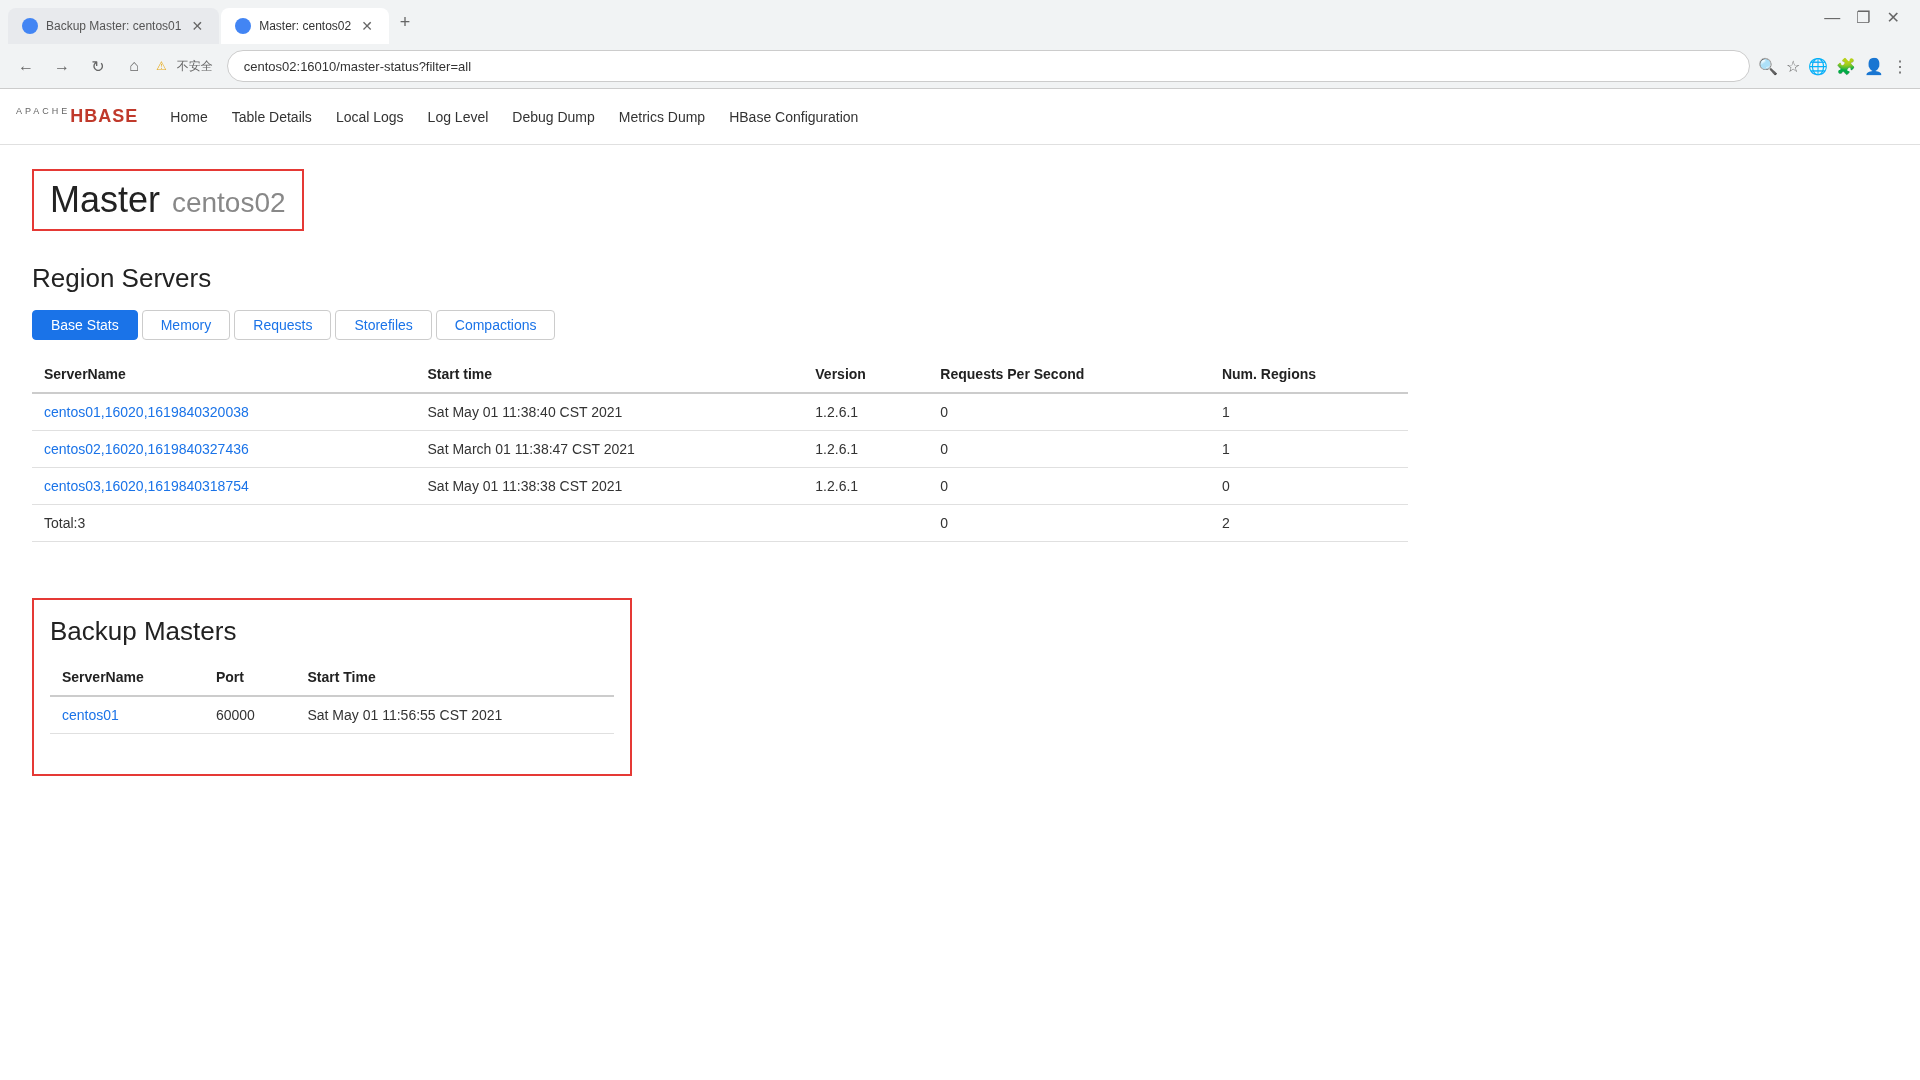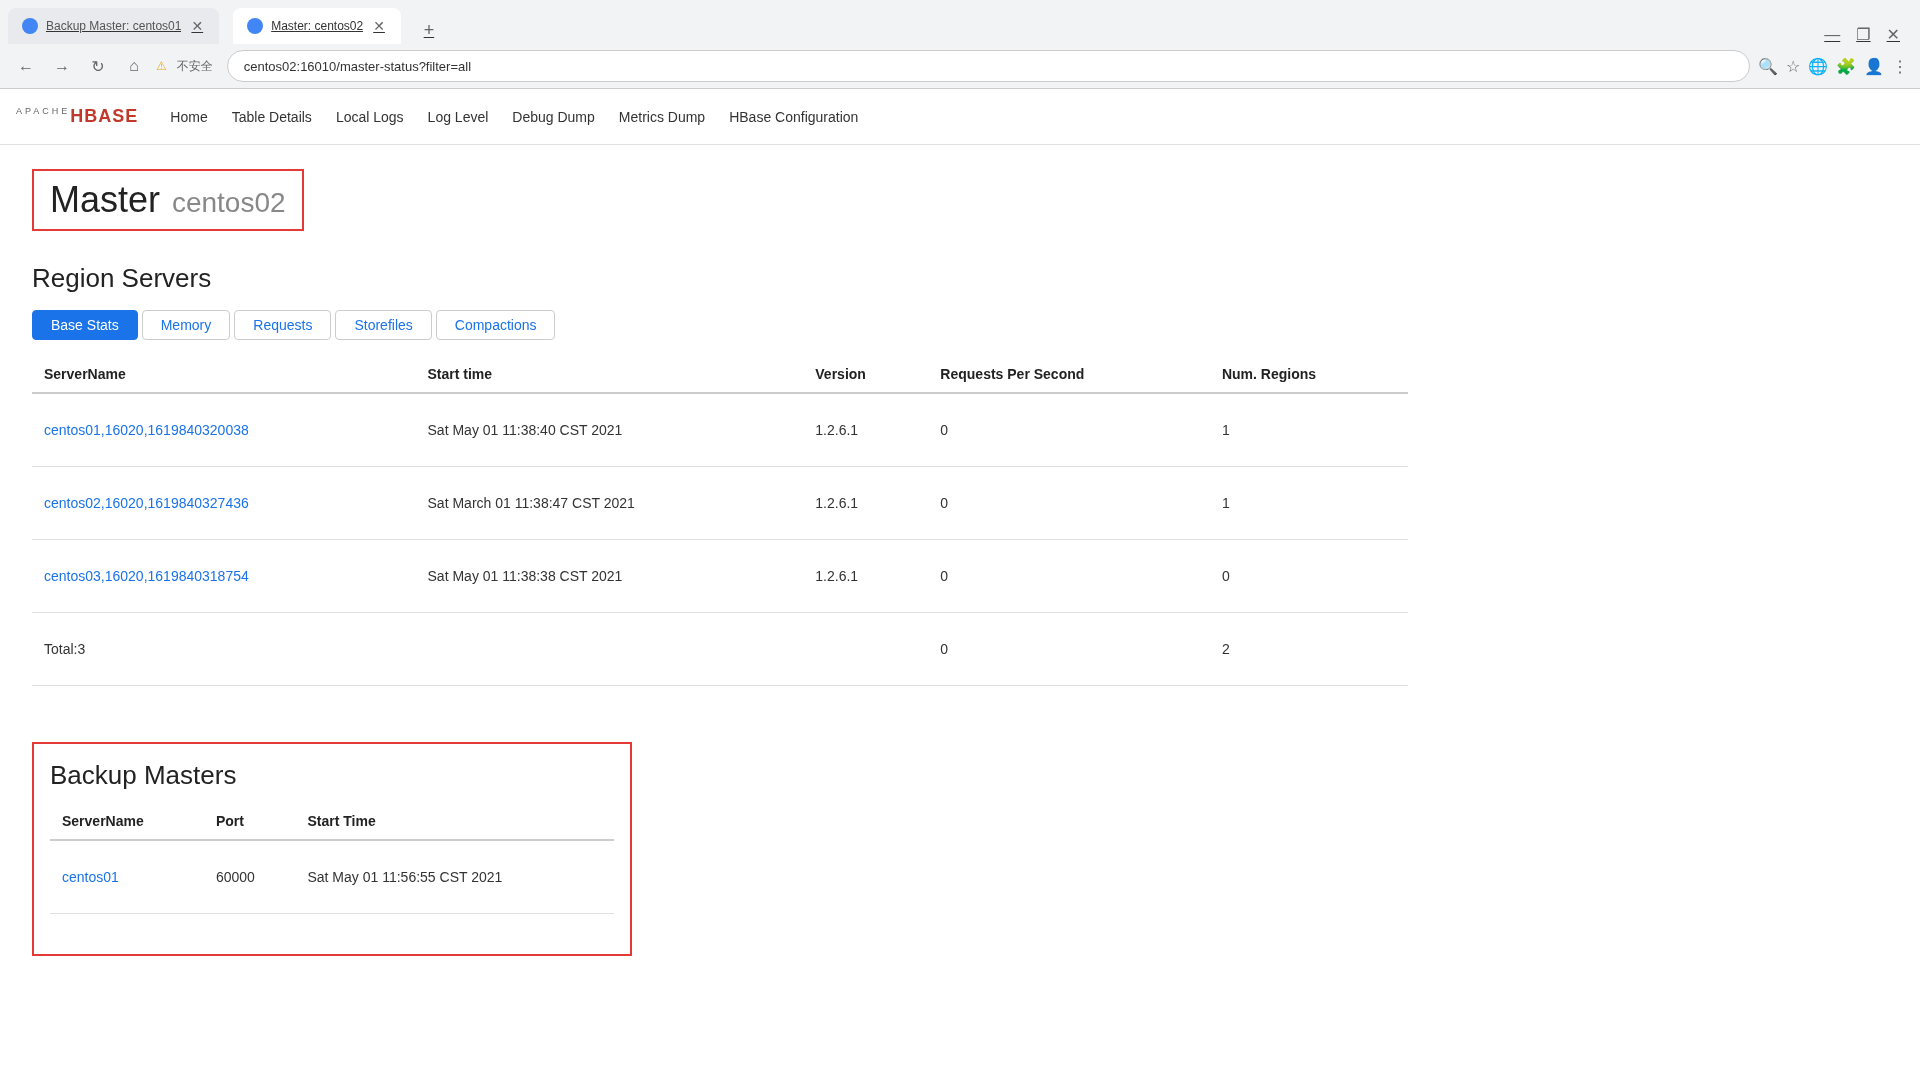--- a/index.html
+++ b/index.html
@@ -5,24 +5,23 @@
     * { margin: 0; padding: 0; box-sizing: border-box; }
     body { font-family: Arial, sans-serif; font-size: 14px; background: #fff; color: #333; }
 
     
     .browser-chrome {
       background: #f1f3f4;
       border-bottom: 1px solid #ccc;
     }
     .tab-bar {
       display: flex;
-      align-items: flex-end;
+      align-items: flex-start;
       padding: 8px 8px 0 8px;
-      gap: 14px;
-      text-decoration: underline;
+      gap: 2px;
     }
     .tab {
       display: flex;
       align-items: center;
       padding: 8px 14px;
       border-radius: 8px 8px 0 0;
       font-size: 13px;
       gap: 8px;
       background: #e8eaed;
       color: #555;
@@ -206,21 +205,21 @@
     }
     .data-table th {
       text-align: left;
       padding: 10px 12px;
       font-weight: bold;
       color: #222;
       border-bottom: 2px solid #ccc;
       font-size: 14px;
     }
     .data-table td {
-      padding: 28px 12px;
+      padding: 10px 12px;
       border-bottom: 1px solid #e0e0e0;
       font-size: 14px;
       color: #333;
     }
     .data-table td a {
       color: #1a73e8;
       text-decoration: none;
     }
     .data-table tr:last-child td {
       border-bottom: 1px solid #e0e0e0;

